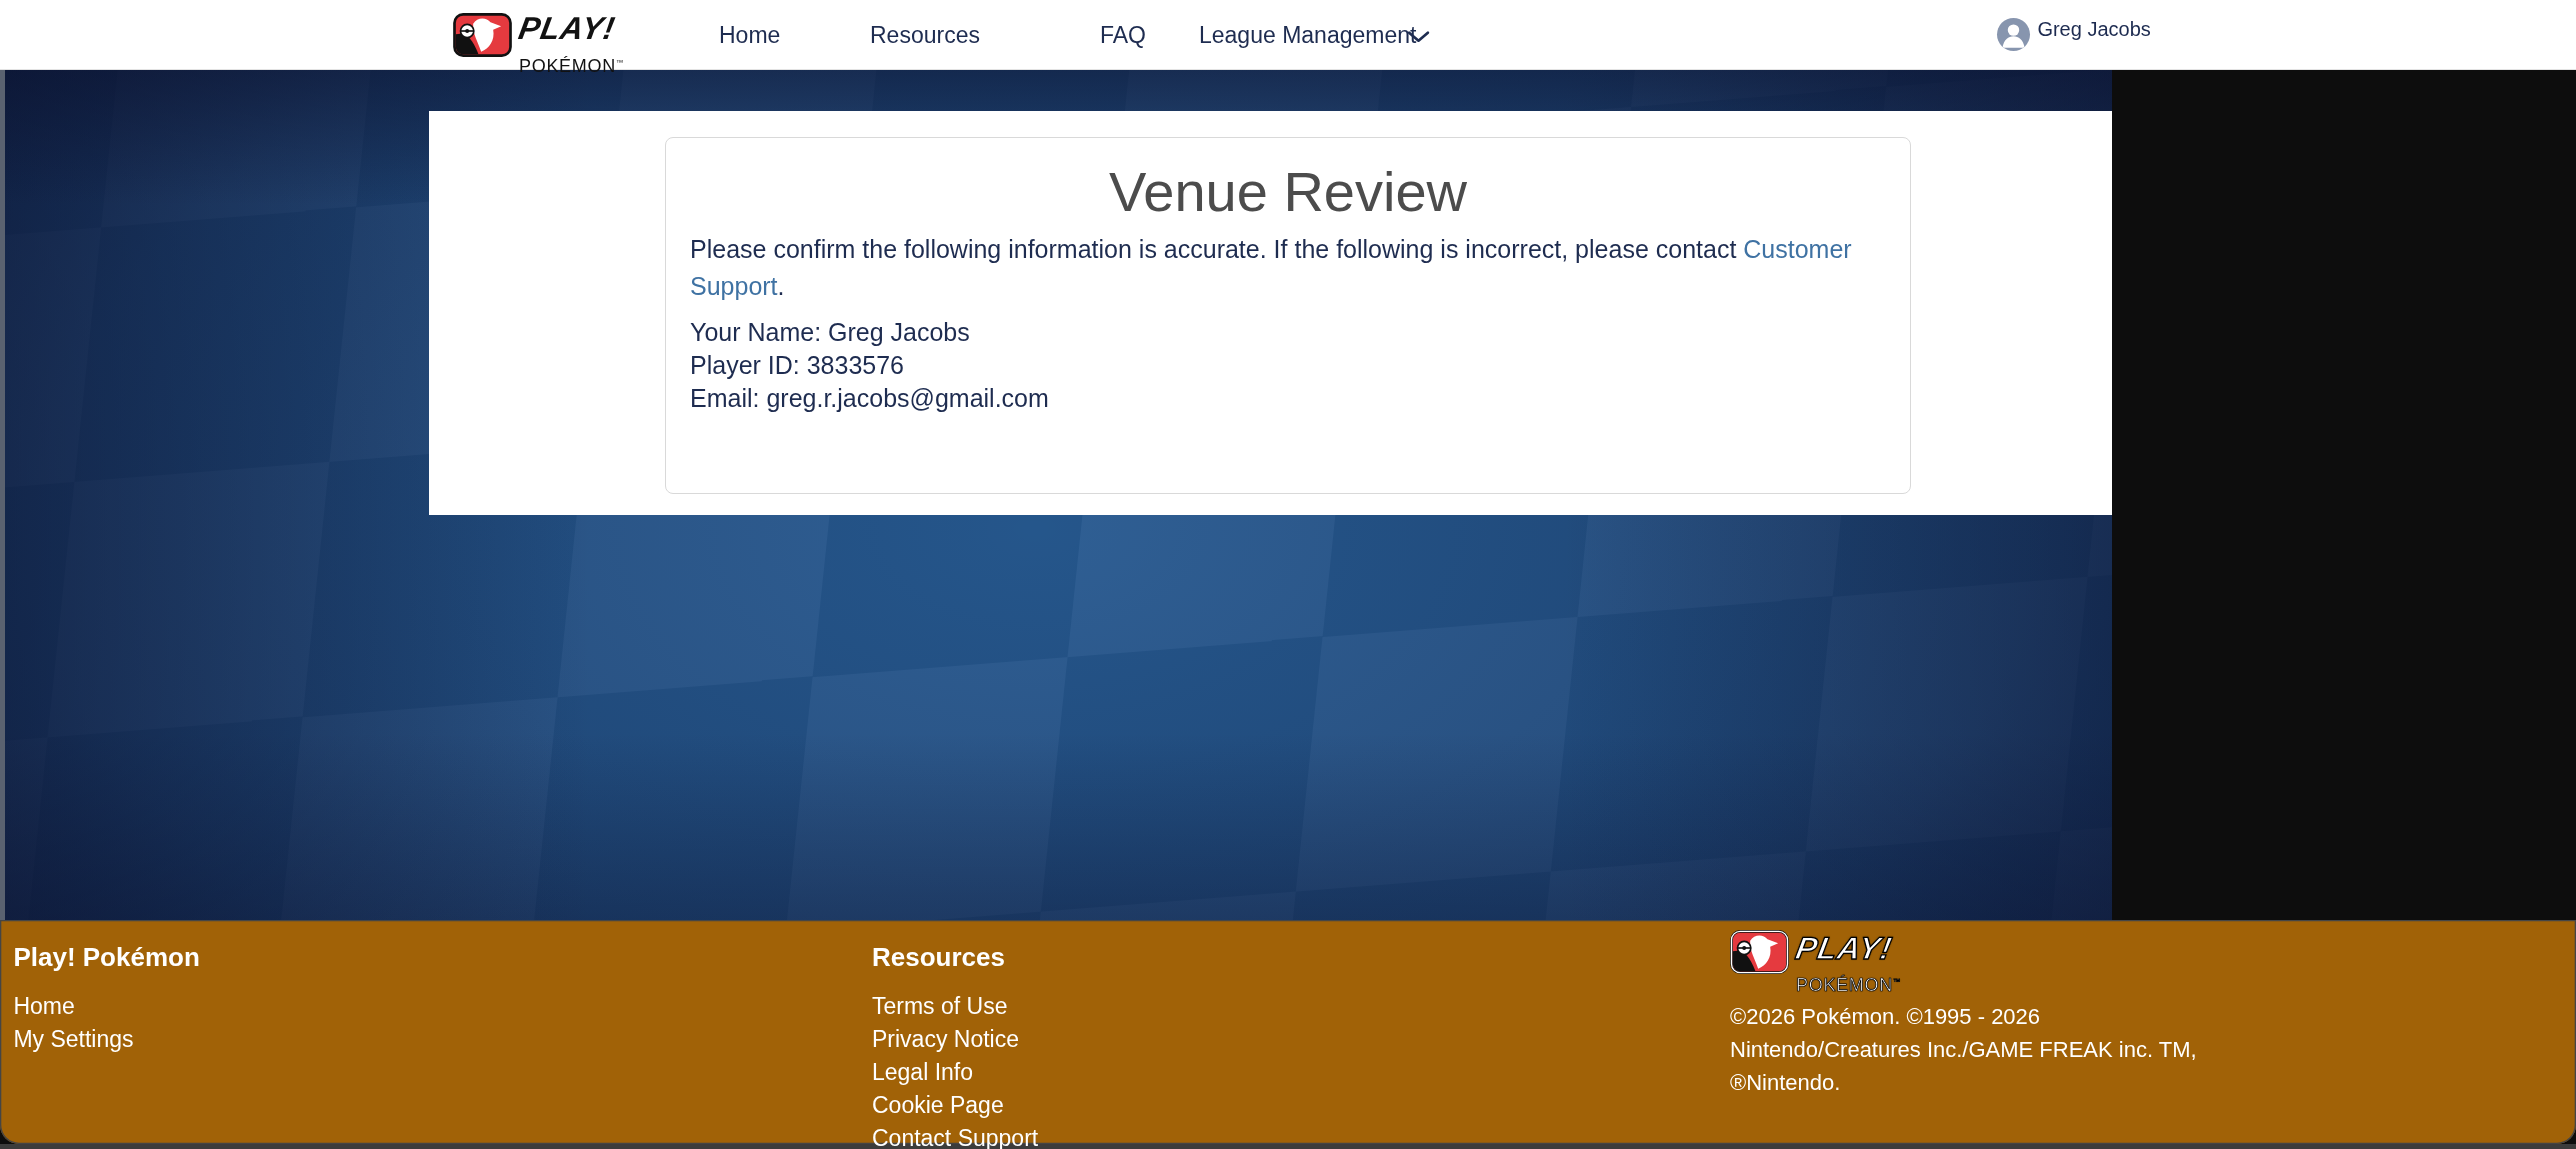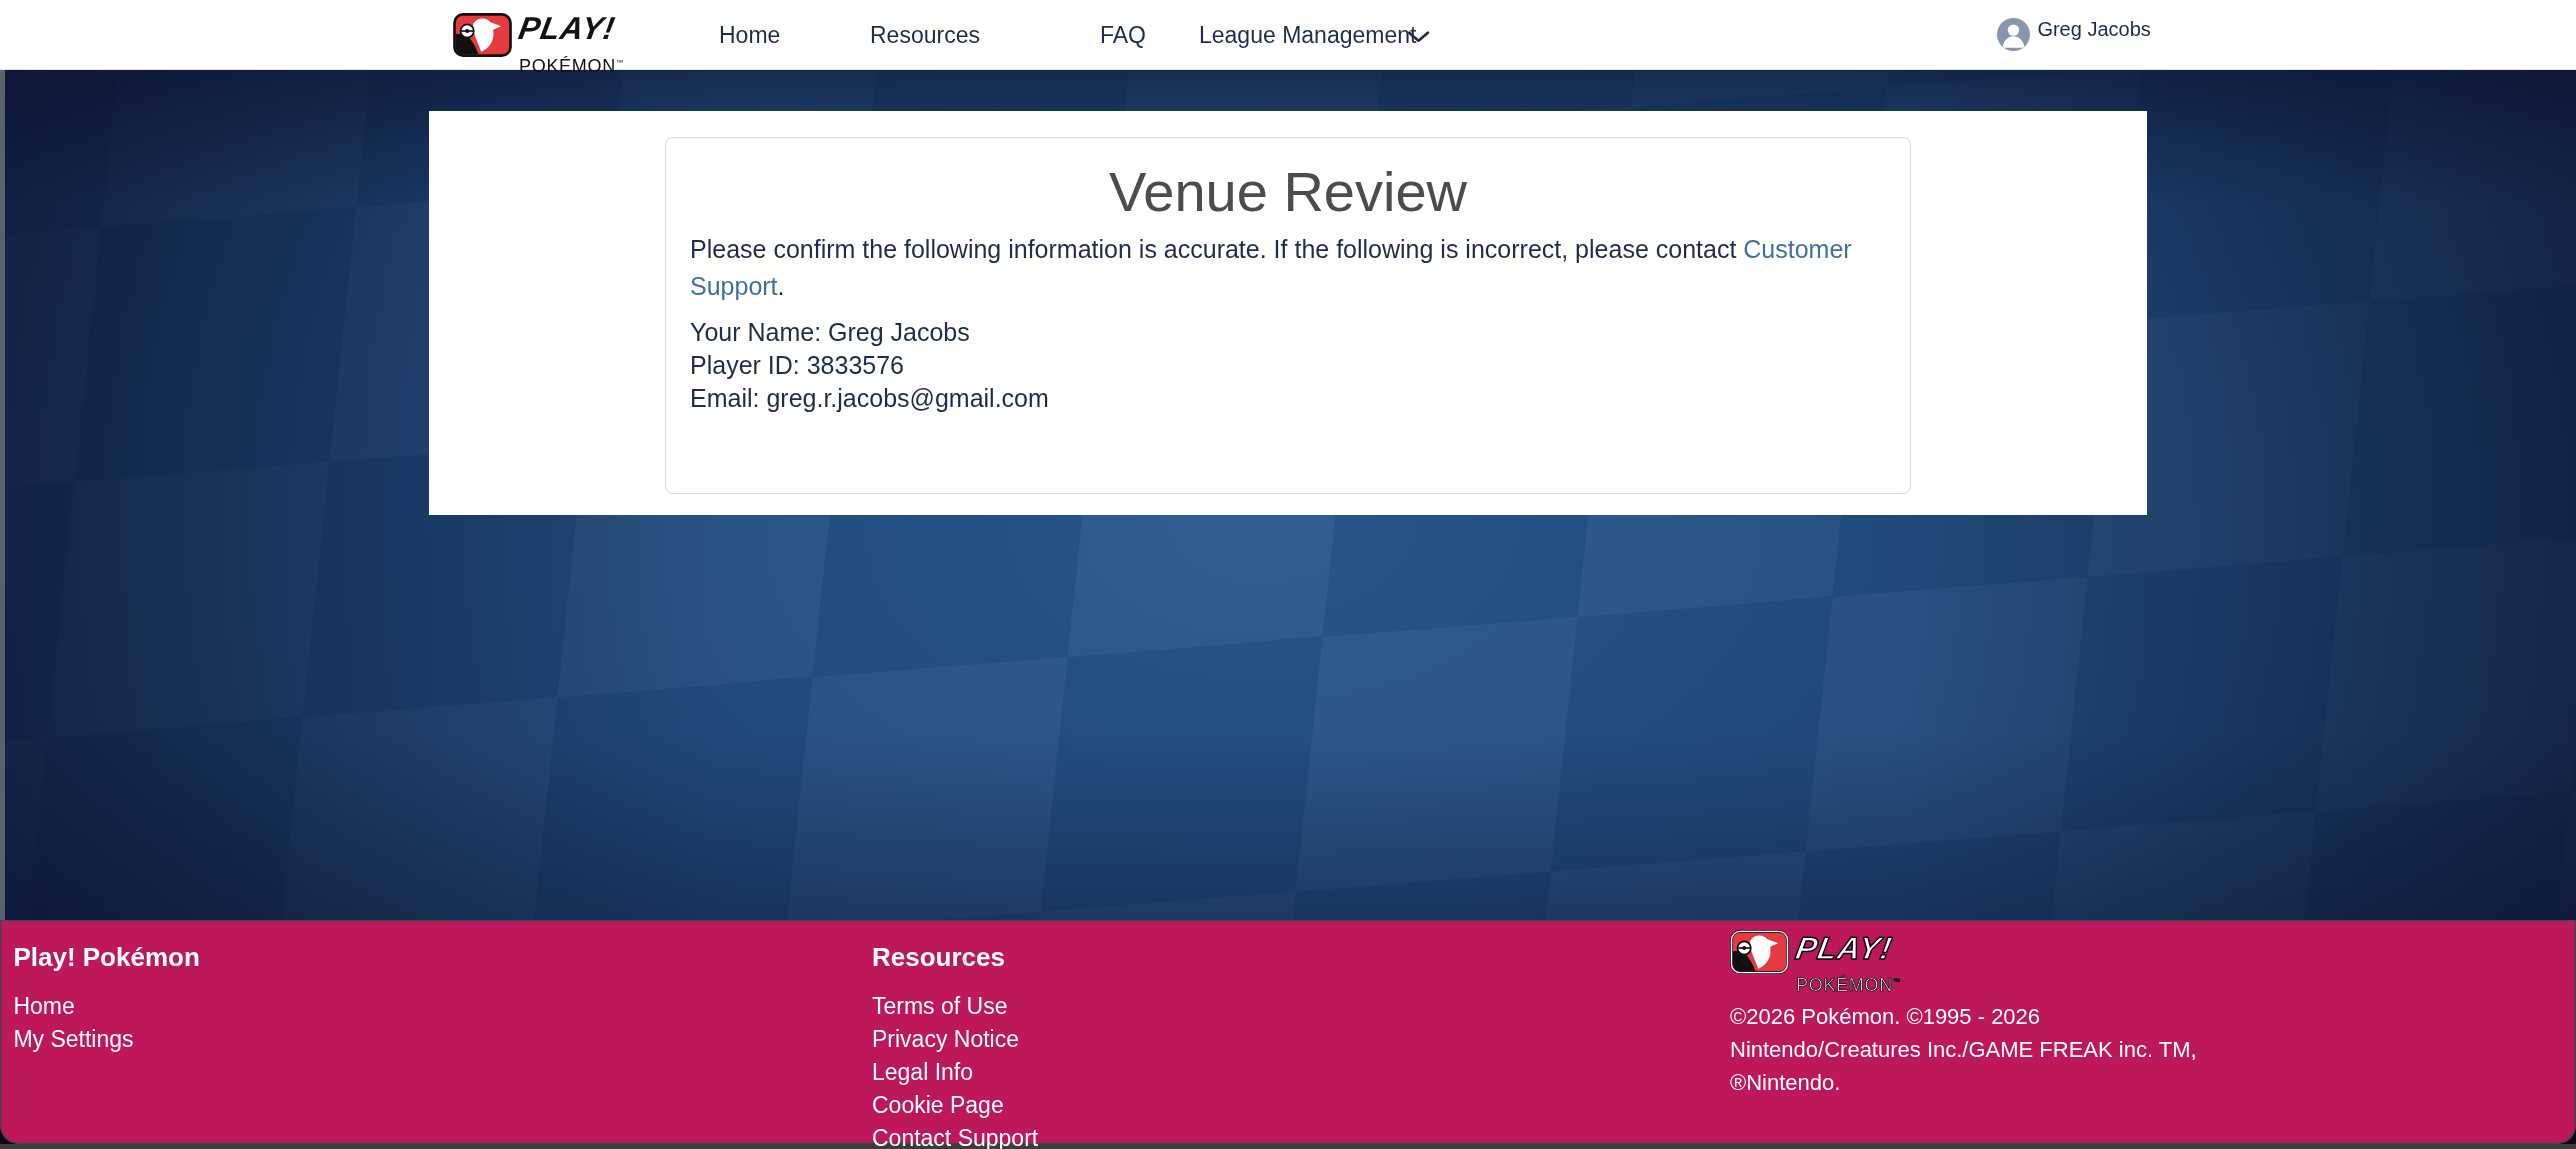--- a/index.html
+++ b/index.html
@@ -19,21 +19,21 @@
   .nav-item{position:absolute;top:50%;transform:translateY(-50%);font-size:23px;color:#1e2c50;
             cursor:pointer;white-space:nowrap;}
   .nav-home{left:719px;} .nav-res{left:870px;} .nav-faq{left:1100px;} .nav-lm{left:1199px;}
   .chev{position:absolute;left:1407px;top:29.5px;}
   .userchip{position:absolute;left:1997px;top:18px;height:34px;display:flex;align-items:flex-start;cursor:pointer;}
   .avatar{width:33px;height:33px;border-radius:50%;background:#8795ae;position:relative;overflow:hidden;flex:0 0 auto;}
   .avatar svg{position:absolute;left:0;top:0;}
   .username{margin-left:7.4px;font-size:20px;color:#1d2b50;white-space:nowrap;}
 
   
-  .main{position:absolute;left:0;top:69px;width:2576px;height:851px;overflow:hidden;background:#1d4ed8;z-index:1;}
+  .main{position:absolute;left:0;top:69px;width:2112px;height:851px;overflow:hidden;background:#1d4ed8;z-index:1;}
   .checker{position:absolute;left:-201px;top:-201px;width:3151px;height:1408px;
     background:conic-gradient(#2f5f94 0 25%, #25568b 0 50%, #2f5f94 0 75%, #25568b 0);
     background-size:510px 510px;transform:skew(-6deg,-4.5deg);}
   .vignette{position:absolute;inset:0;
     background:
       linear-gradient(180deg, rgba(10,16,45,.55) 0%, rgba(10,16,45,0) 16%),
       linear-gradient(90deg,  rgba(10,16,45,.55) 0%, rgba(10,16,45,0) 28%),
       linear-gradient(270deg, rgba(10,16,45,.45) 0%, rgba(10,16,45,0) 26%),
       linear-gradient(0deg,   rgba(10,16,45,.35) 0%, rgba(10,16,45,0) 22%),
       radial-gradient(ellipse 1810px 1073px at 49% 54%, rgba(10,16,45,0) 0%, rgba(10,16,45,.28) 55%, rgba(10,16,45,.78) 100%);}
@@ -48,21 +48,21 @@
   .panel h1{margin:20px 0 0;text-align:center;font-size:56px;font-weight:400;color:#4c4c4c;line-height:1.2;}
   .intro{margin:6.7px 24px 0;font-size:25px;line-height:37px;color:#1e2c50;}
   .intro a{color:#3f72a3;text-decoration:none;cursor:pointer;}
   .info{margin:10.7px 24px 0;font-size:25px;line-height:33px;color:#1e2c50;}
   .panel-footer{position:absolute;left:0;bottom:0;width:100%;height:75px;border-top:1.3px solid #e6e6e6;box-sizing:border-box;}
   .next-btn{position:absolute;right:24px;top:16px;height:42px;min-width:80px;padding:0 19px;
             background:#2e5e92;color:#fff;border:none;border-radius:6.7px;font-size:23px;
             font-family:"Liberation Sans",sans-serif;cursor:pointer;}
 
   
-  .footer{position:absolute;left:0;top:920px;width:2576px;height:224px;background:#be185d;z-index:4;
+  .footer{position:absolute;left:0;top:920px;width:2576px;height:224px;background:#a16207;z-index:4;
           border-bottom-left-radius:19px;border-bottom-right-radius:19px;
           box-shadow:0 0 0 1.3px #454545 inset;box-sizing:border-box;}
   .fcol{position:absolute;top:0;color:#fff;}
   .fcol1{left:13.4px;} .fcol2{left:872px;} .fcol3{left:1730px;}
   .fhead{margin-top:22px;font-size:26px;font-weight:bold;color:#fff;}
   .flinks{margin-top:17.4px;}
   .flink{font-size:23px;line-height:33px;color:#fff;cursor:pointer;}
   .flogo{position:relative;margin-top:10px;height:51px;width:215px;}
   .flogo .logo-word{left:66px;top:2.7px;}
   .flogo .logo-play{color:#fff;-webkit-text-stroke:1.3px #000;text-shadow:0 0 2px #000;}

